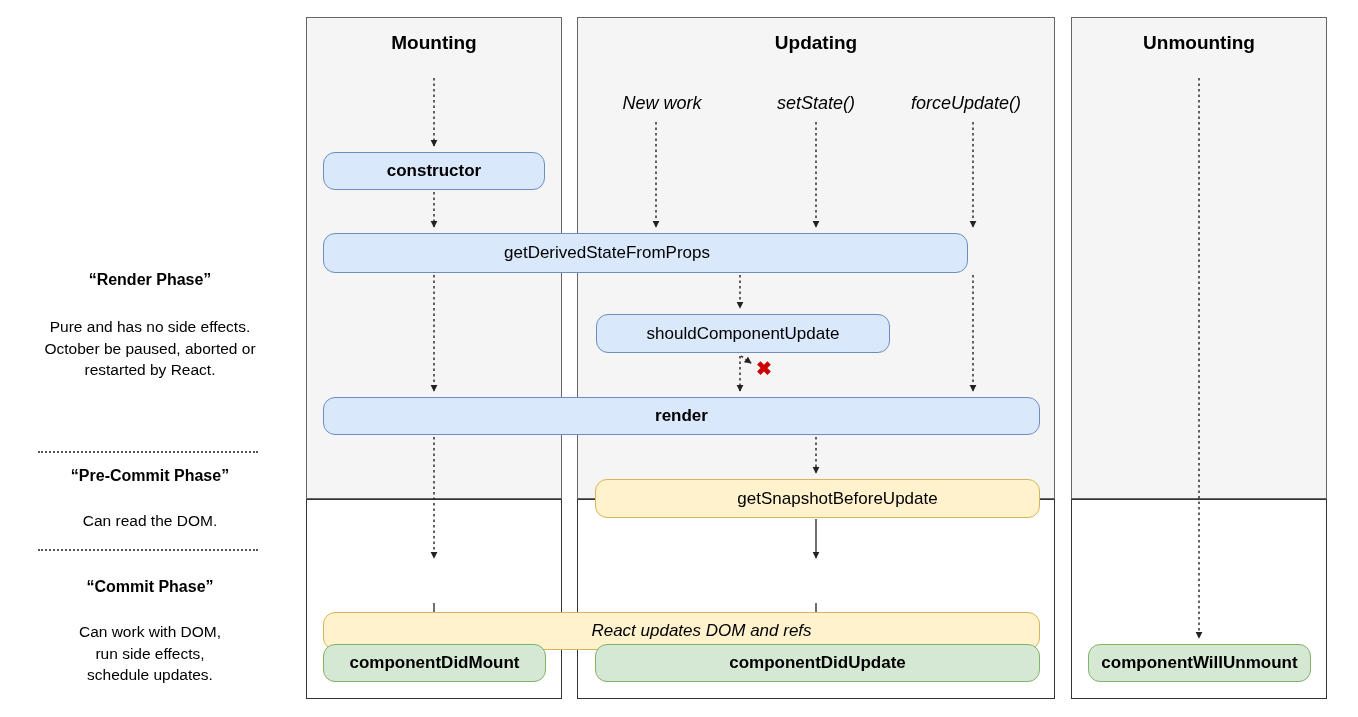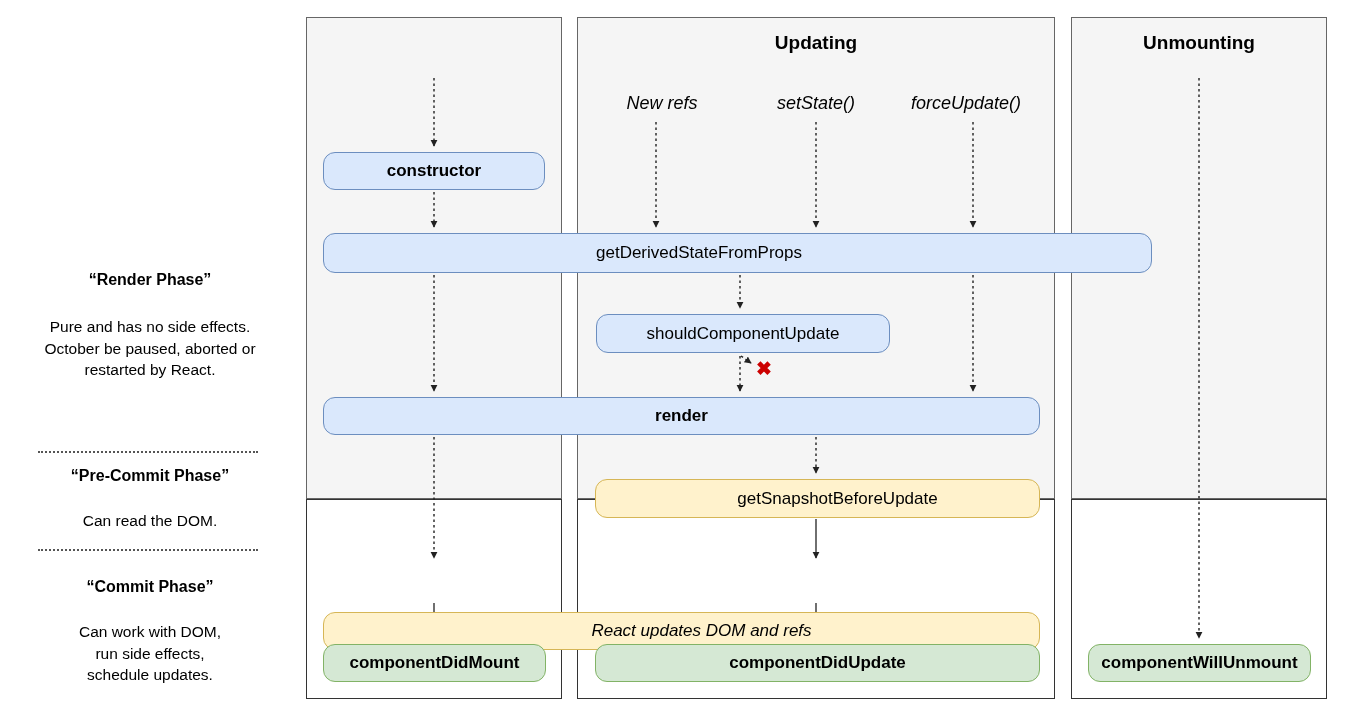--- a/index.html
+++ b/index.html
@@ -83,24 +83,25 @@
 
   <div class="col-top" style="left:306px;top:17px;width:256px;height:482px"></div>
   <div class="col-bottom" style="left:306px;top:499px;width:256px;height:200px"></div>
 
   <div class="col-top" style="left:577px;top:17px;width:478px;height:482px"></div>
   <div class="col-bottom" style="left:577px;top:499px;width:478px;height:200px"></div>
 
   <div class="col-top" style="left:1071px;top:17px;width:256px;height:482px"></div>
   <div class="col-bottom" style="left:1071px;top:499px;width:256px;height:200px"></div>
 
+  <div class="col-header" style="left:306px;top:32px;width:256px">Mounting</div>
   <div class="col-header" style="left:577px;top:32px;width:478px">Updating</div>
   <div class="col-header" style="left:1071px;top:32px;width:256px">Unmounting</div>
 
-  <div class="trigger" style="left:662px;top:93px">New refs</div>
+  <div class="trigger" style="left:662px;top:93px">New work</div>
   <div class="trigger" style="left:816px;top:93px">setState()</div>
   <div class="trigger" style="left:966px;top:93px">forceUpdate()</div>
 
   <svg class="wires" width="1358" height="717" viewBox="0 0 1358 717">
     <defs>
       <marker id="arw" markerWidth="9" markerHeight="9" refX="6.2" refY="3.5" orient="auto" markerUnits="userSpaceOnUse">
         <path d="M0,0 L7,3.5 L0,7 Z" fill="#222"></path>
       </marker>
     </defs>
 
@@ -127,21 +128,21 @@
 
     <g>
       <line class="wire-dashed" x1="1199" y1="78" x2="1199" y2="638" marker-end="url(#arw)"></line>
     </g>
   </svg>
 
   <span class="red-x" style="left:756px;top:359px">✖</span>
 
   <div class="node blue bold" style="left:323px;top:152px;width:222px;height:38px">constructor</div>
 
-  <div class="node blue" style="left:323px;top:233px;width:829px;height:40px;padding-right:77px">getDerivedStateFromProps</div>
+  <div class="node blue" style="left:323px;top:233px;width:645px;height:40px;padding-right:77px">getDerivedStateFromProps</div>
 
   <div class="node blue" style="left:596px;top:314px;width:294px;height:39px">shouldComponentUpdate</div>
 
   <div class="node blue bold" style="left:323px;top:397px;width:717px;height:38px">render</div>
 
   <div class="node yellow" style="left:595px;top:479px;width:445px;height:39px">getSnapshotBeforeUpdate</div>
 
   <div class="node yellow italic" style="left:323px;top:564px;width:717px;height:38px">React updates DOM and refs</div>
 
   <div class="node green bold" style="left:323px;top:644px;width:223px;height:38px">componentDidMount</div>

